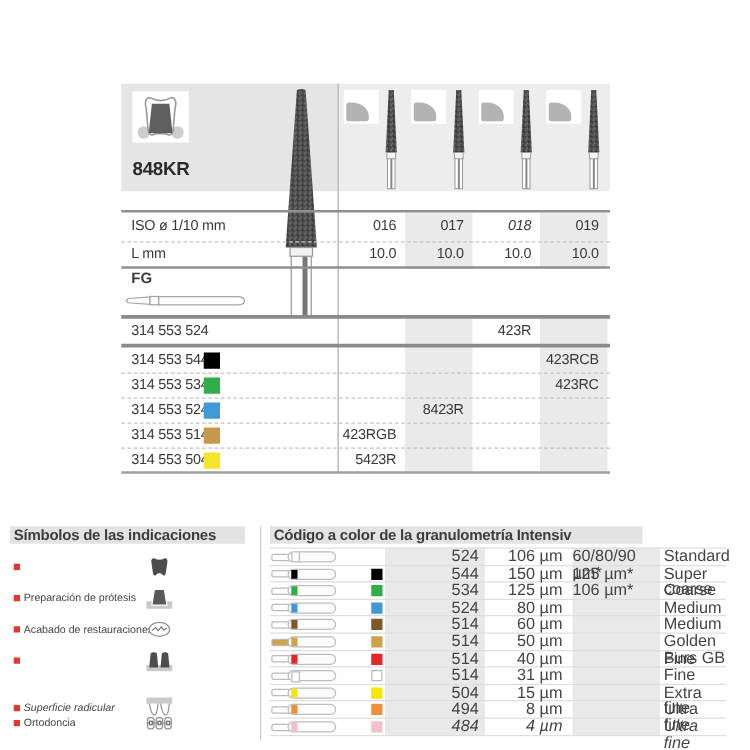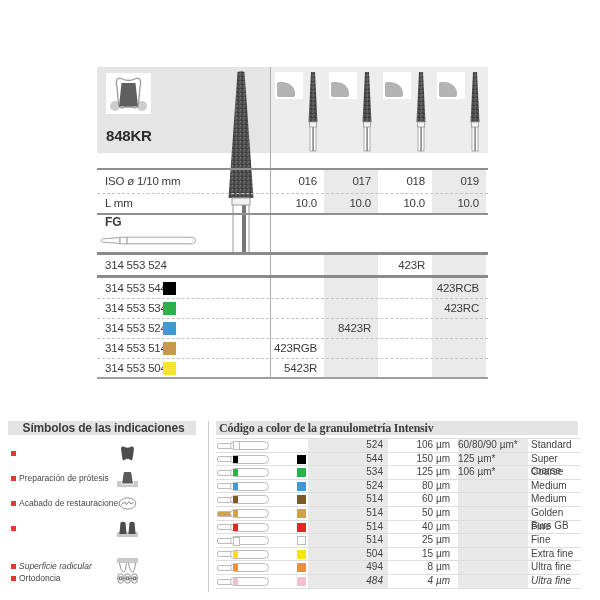--- a/index.html
+++ b/index.html
@@ -33,32 +33,32 @@
   .variant-row{left:0;width:391px;height:20px;}
   .order-code{position:absolute;left:8px;top:0;font-size:11.5px;letter-spacing:-.2px;line-height:20px;}
   .band-sq{position:absolute;left:66px;top:3.5px;width:13px;height:13px;}
   .variant-name{position:absolute;top:0;width:54px;line-height:20px;text-align:right;
                 padding-right:7px;box-sizing:border-box;font-size:11.5px;letter-spacing:-.2px;}
   
   .sec-title-bar{background:#e3e3e3;height:14px;line-height:14px;
                  font-size:12px;font-weight:bold;color:#3d3d3d;
                  padding-left:3px;letter-spacing:-.2px;white-space:nowrap;}
   #indications{left:8px;top:421px;width:198px;position:absolute;}
-  #indications .sec-title-bar{width:188px;box-sizing:border-box;text-align:center;}
+  #indications .sec-title-bar{width:188px;box-sizing:border-box;}
   .ind-item{position:absolute;left:0;width:198px;height:25px;}
   .bullet{position:absolute;left:3px;top:10px;width:5px;height:5px;}
   .ind-label{position:absolute;left:11px;top:0;line-height:25px;font-size:8.5px;color:#444;}
   .ind-icon{position:absolute;left:109px;top:2px;width:21px;height:21px;}
   #divider-mid{left:208px;top:421px;width:1px;height:171px;background:#cccccc;}
   #granulo{left:216px;top:421px;width:365px;position:absolute;}
-  #granulo .sec-title-bar{width:362px;box-sizing:border-box;font-family:Liberation Serif, serif;}
+  #granulo .sec-title-bar{width:298px;box-sizing:border-box;}
   .gband{position:absolute;top:17px;height:150px;background:#e9e9e9;}
   .g-rows{position:absolute;left:0;top:17px;width:365px;border-top:1px solid #e0e0e0;}
   .g-row{position:absolute;left:0;width:365px;height:13.6px;border-bottom:1px solid #dedede;box-sizing:border-box;}
-  .g-row span{position:absolute;top:0;line-height:12.6px;font-size:10px;color:#444;}
+  .g-row span{position:absolute;top:0;line-height:12.6px;font-size:13px;color:#444;}
   .g-code{left:92px;width:80px;text-align:right;padding-right:5px;box-sizing:border-box;}
   .g-size{left:172px;width:62px;text-align:right;}
   .g-alt{left:242px;width:70px;padding-right:3px;box-sizing:border-box;}
   .g-name{left:315px;}
   .g-sq{position:absolute;left:81px;top:2px;width:9px;height:9px;box-sizing:border-box;}
   .mini-bur{position:absolute;left:1px;top:2px;width:52px;height:9px;}
   .mb-head{position:absolute;left:0;top:1.5px;width:15px;height:6px;
            border:1px solid #bcbcbc;border-radius:2px 0 0 2px;background:#fdfdfd;box-sizing:border-box;}
   .mb-body{position:absolute;left:13px;top:0;width:39px;height:9px;
            border:1px solid #bcbcbc;border-radius:4.5px;background:#fdfdfd;box-sizing:border-box;}
@@ -150,21 +150,21 @@
   <div class="abs hline l-thick" style="top:185px;"></div>
   <div class="abs hline l-thick" style="top:208px;"></div>
   <div class="abs hline l-dash" style="top:231px;"></div>
   <div class="abs hline l-dash" style="top:251px;"></div>
   <div class="abs hline l-dash" style="top:271px;"></div>
   <div class="abs hline l-dash" style="top:291px;"></div>
   <div class="abs hline l-bot" style="top:310px;"></div>
 
   <div class="abs" style="top:103px;height:23px;width:391px;">
     <span class="abs row-label" style="line-height:23px;">ISO ø 1/10 mm</span>
-    <span id="iso-values"><span class="cellv" style="left: 173px; line-height: 23px;">016</span><span class="cellv" style="left: 227px; line-height: 23px;">017</span><span class="cellv" style="left: 281px; line-height: 23px;">018</span><span class="cellv" style="left: 335px; line-height: 23px;">019</span></span>
+    <span id="iso-values"><span class="cellv" style="left: 173px; line-height: 23px;">016</span><span class="cellv" style="left: 227px; line-height: 23px;">017</span><span class="cellv" style="left: 281px; line-height: 23px; font-style: italic;">018</span><span class="cellv" style="left: 335px; line-height: 23px;">019</span></span>
   </div>
 
   <div class="abs" style="top:126px;height:20px;width:391px;">
     <span class="abs row-label" style="line-height:20px;">L mm</span>
     <span id="len-values"><span class="cellv" style="left: 173px; line-height: 20px;">10.0</span><span class="cellv" style="left: 227px; line-height: 20px;">10.0</span><span class="cellv" style="left: 281px; line-height: 20px;">10.0</span><span class="cellv" style="left: 335px; line-height: 20px;">10.0</span></span>
   </div>
 
   <div class="abs fg-label">FG</div>
   <svg class="abs" style="left:3px;top:167px;" width="98" height="13" viewBox="0 0 98 13">
     <g fill="#fdfdfd" stroke="#a5a5a5">
@@ -359,21 +359,21 @@
         <span class="g-name">Fine</span>
       </div>
       <div class="g-row" style="top: 95.2px;">
         <div class="mini-bur">
           <div class="mb-head"></div>
           <div class="mb-body"></div>
           <div class="mb-band" style="background: rgb(255, 255, 255); border: 1px solid rgb(188, 188, 188);"></div>
         </div>
         <div class="g-sq" style="background: rgb(255, 255, 255); border: 1px solid rgb(187, 187, 187);"></div>
         <span class="g-code">514</span>
-        <span class="g-size">25 µm</span>
+        <span class="g-size">31 µm</span>
         <span class="g-alt"></span>
         <span class="g-name">Fine</span>
       </div>
       <div class="g-row" style="top: 108.8px;">
         <div class="mini-bur">
           <div class="mb-head"></div>
           <div class="mb-body"></div>
           <div class="mb-band" style="background: rgb(248, 229, 0);"></div>
         </div>
         <div class="g-sq" style="background: rgb(248, 229, 0);"></div>

